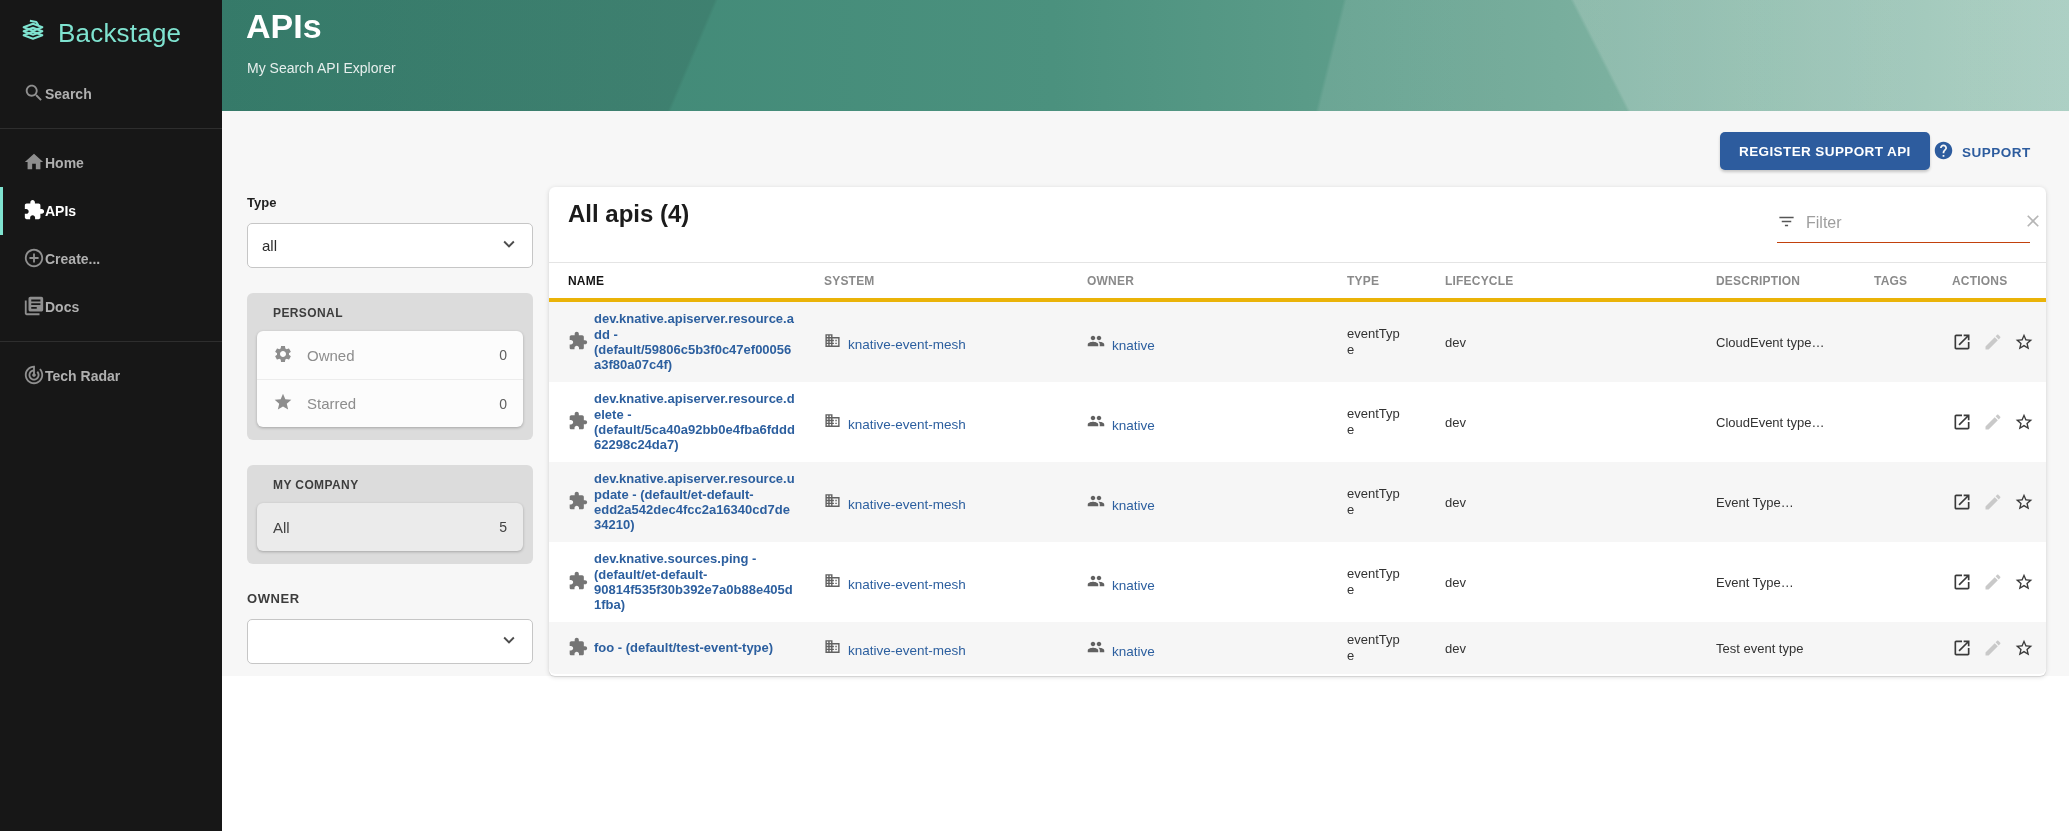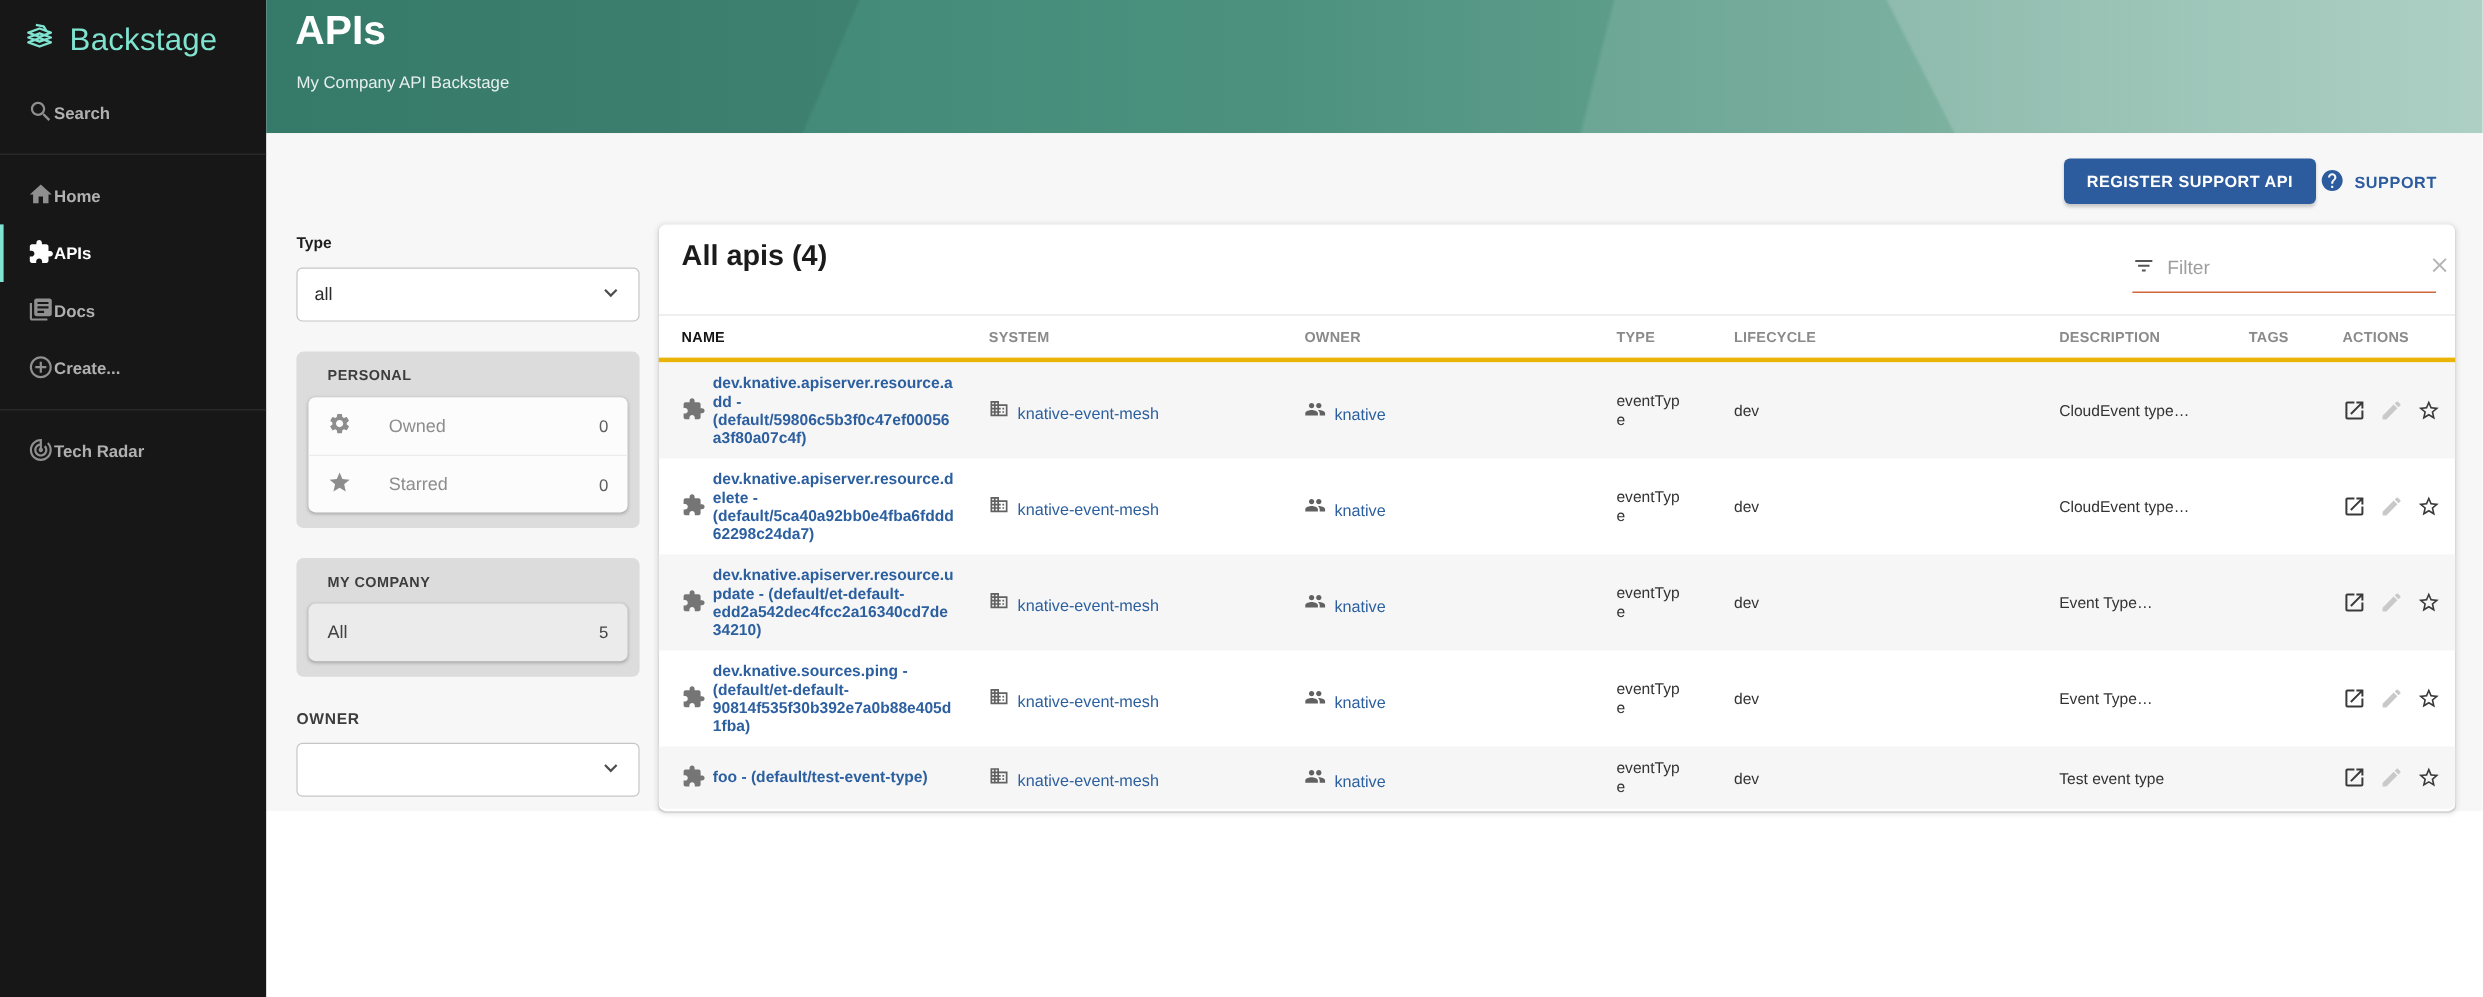--- a/index.html
+++ b/index.html
@@ -42,21 +42,21 @@
   
   .filter-panel { position:absolute; left:25px; top:84px; width:286px; }
   .f-label { font-size:13px; font-weight:700; color:#1f1f1f; margin-bottom:13px; }
   .select { height:45px; background:#fff; border:1px solid #c6c6c6; border-radius:5px; display:flex; align-items:center;
     padding:0 12px 0 14px; font-size:15px; color:#2b2b2b; cursor:pointer; }
   .select .chev { margin-left:auto; color:#4d4d4d; }
   .group { background:#dcdcdc; border-radius:6px; margin-top:25px; padding:10px 10px 13px; }
   .group-title { font-size:12px; font-weight:700; color:#3d3d3d; letter-spacing:.4px; margin:3px 0 11px 16px; }
   .group-card { background:#fcfcfc; border-radius:6px; box-shadow:0 1px 3px rgba(0,0,0,.25); overflow:hidden; }
   .group-card.sel { background:#ebebeb; }
-  .g-row { display:flex; align-items:center; height:48px; padding:0 16px; gap:31px; font-size:15px; color:#8d8d8d; cursor:pointer; }
+  .g-row { display:flex; align-items:center; height:48px; padding:0 16px; gap:14px; font-size:15px; color:#8d8d8d; cursor:pointer; }
   .g-row + .g-row { border-top:1px solid #ececec; }
   .g-row svg { color:#8d8d8d; }
   .g-count { margin-left:auto; font-size:14px; color:#5f5f5f; }
   .g-row.sel-row { color:#424242; }
   .g-row.sel-row .g-count { color:#424242; }
   .owner-label { margin:27px 0 13px; font-size:13px; font-weight:700; color:#3d3d3d; letter-spacing:.6px; }
 
   
   .table-card { position:absolute; left:327px; top:76px; width:1497px; height:489px; background:#fff; border-radius:6px;
     box-shadow:0 1px 1px rgba(0,0,0,.10), 0 1px 5px rgba(0,0,0,.14); }
@@ -134,50 +134,50 @@
         <svg viewBox="0 0 24 24" width="22" height="22" fill="currentColor">
             <path d="M20.5 11H19V7c0-1.1-.9-2-2-2h-4V3.5C13 2.12 11.88 1 10.5 1S8 2.12 8 3.5V5H4c-1.1 0-1.99.9-1.99 2v3.8H3.5c1.49 0 2.7 1.21 2.7 2.7s-1.21 2.7-2.7 2.7H2V20c0 1.1.9 2 2 2h3.8v-1.5c0-1.49 1.21-2.7 2.7-2.7 1.49 0 2.7 1.21 2.7 2.7V22H17c1.1 0 2-.9 2-2v-4h1.5c1.38 0 2.5-1.12 2.5-2.5S21.88 11 20.5 11z"></path>
           </svg>
       </span>
       <span>APIs</span>
     </div>
 
     <div class="side-item">
       <span>
         <svg viewBox="0 0 24 24" width="22" height="22" fill="currentColor">
+            <path d="M13 7h-2v4H7v2h4v4h2v-4h4v-2h-4V7zm-1-5C6.48 2 2 6.48 2 12s4.48 10 10 10 10-4.48 10-10S17.52 2 12 2zm0 18c-4.41 0-8-3.59-8-8s3.59-8 8-8 8 3.59 8 8-3.59 8-8 8z"></path>
+          </svg>
+      </span>
+      <span>Create...</span>
+    </div>
+
+    <div class="side-item">
+      <span>
+        <svg viewBox="0 0 24 24" width="22" height="22" fill="currentColor">
             <path d="M4 6H2v14c0 1.1.9 2 2 2h14v-2H4V6zm16-4H8c-1.1 0-2 .9-2 2v12c0 1.1.9 2 2 2h12c1.1 0 2-.9 2-2V4c0-1.1-.9-2-2-2zm-1 9H9V9h10v2zm-4 4H9v-2h6v2zm4-8H9V5h10v2z"></path>
           </svg>
       </span>
       <span>Docs</span>
-    </div>
-
-    <div class="side-item">
-      <span>
-        <svg viewBox="0 0 24 24" width="22" height="22" fill="currentColor">
-            <path d="M13 7h-2v4H7v2h4v4h2v-4h4v-2h-4V7zm-1-5C6.48 2 2 6.48 2 12s4.48 10 10 10 10-4.48 10-10S17.52 2 12 2zm0 18c-4.41 0-8-3.59-8-8s3.59-8 8-8 8 3.59 8 8-3.59 8-8 8z"></path>
-          </svg>
-      </span>
-      <span>Create...</span>
     </div>
 
     <div class="sb-divider"></div>
 
     <div class="side-item">
       <span>
         <svg viewBox="0 0 24 24" width="22" height="22" fill="currentColor">
             <path d="M19.07 4.93l-1.41 1.41C19.1 7.79 20 9.79 20 12c0 4.42-3.58 8-8 8s-8-3.58-8-8c0-4.08 3.05-7.44 7-7.93v2.02C8.16 6.57 6 9.03 6 12c0 3.31 2.69 6 6 6s6-2.69 6-6c0-1.66-.67-3.16-1.76-4.24l-1.41 1.41C15.55 9.9 16 10.9 16 12c0 2.21-1.79 4-4 4s-4-1.79-4-4c0-1.86 1.28-3.41 3-3.86v2.14c-.6.35-1 .98-1 1.72 0 1.1.9 2 2 2s2-.9 2-2c0-.74-.4-1.38-1-1.72V2h-1C6.48 2 2 6.48 2 12s4.48 10 10 10 10-4.48 10-10c0-2.76-1.12-5.26-2.93-7.07z"></path>
           </svg>
       </span>
       <span>Tech Radar</span>
     </div>
   </aside>
 
   <header class="pg-header">
     <div class="pg-title">APIs</div>
-    <div class="pg-subtitle">My Company API Backstage</div>
+    <div class="pg-subtitle">My Search API Explorer</div>
   </header>
 
   <main class="content">
 
     <button class="register-btn">REGISTER SUPPORT API</button>
 
     <div class="support">
       <span>
         <svg viewBox="0 0 24 24" width="21" height="21" fill="currentColor">
             <path d="M12 2C6.48 2 2 6.48 2 12s4.48 10 10 10 10-4.48 10-10S17.52 2 12 2zm1 17h-2v-2h2v2zm2.07-7.75l-.9.92C13.45 12.9 13 13.5 13 15h-2v-.5c0-1.1.45-2.1 1.17-2.83l1.24-1.26c.37-.36.59-.86.59-1.41 0-1.1-.9-2-2-2s-2 .9-2 2H8c0-2.21 1.79-4 4-4s4 1.79 4 4c0 .88-.36 1.68-.93 2.25z"></path>

